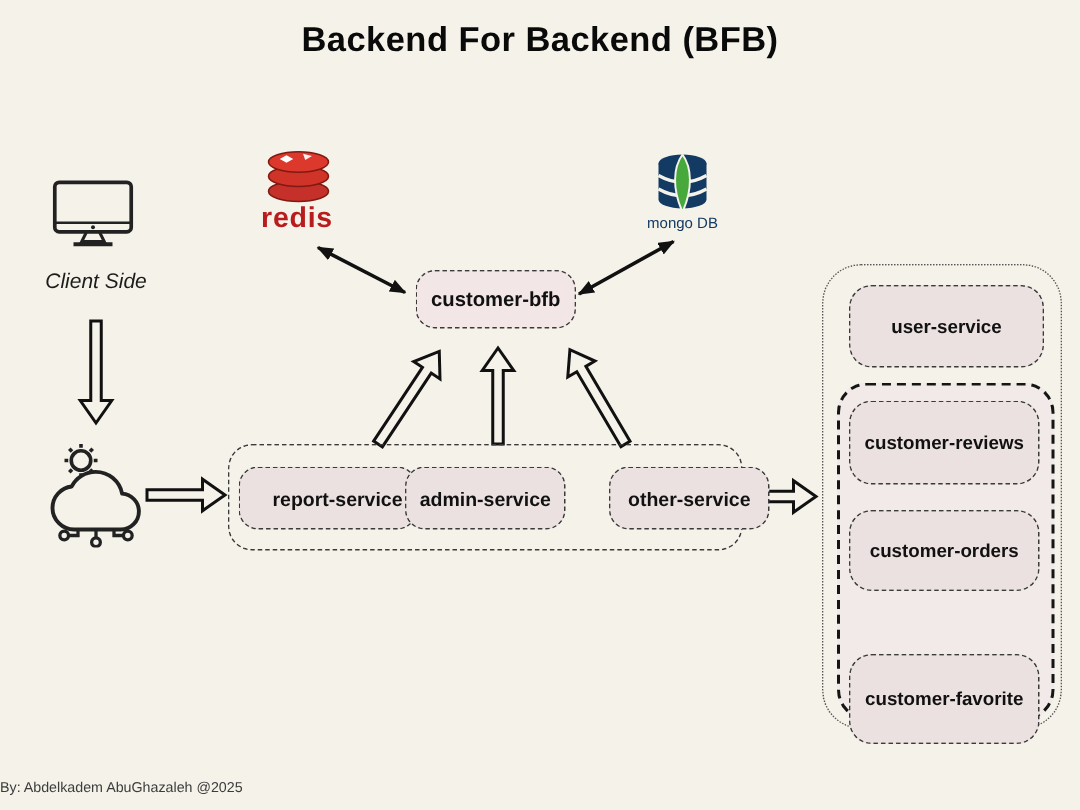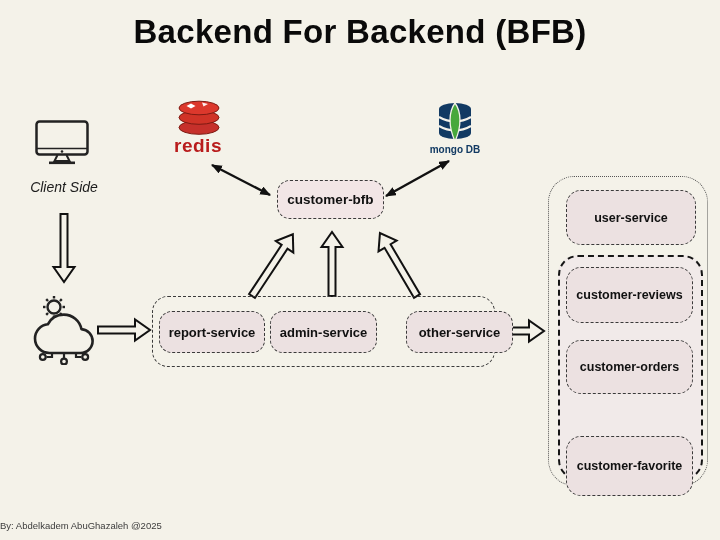--- a/index.html
+++ b/index.html
@@ -3,30 +3,30 @@
 <meta charset="utf-8">
 <style>
   html,body { margin:0; padding:0; }
   .stage {
     position:relative; width:720px; height:540px;
     background:#f4f2e9; overflow:hidden;
     font-family:"Liberation Sans", sans-serif;
   }
   .title {
     position:absolute; top:13px; left:0; right:0;
-    text-align:center; font-size:33px; font-weight:800;
+    text-align:center; font-size:23px; font-weight:800;
     color:#0a0a0a; letter-spacing:0.3px;
   }
   svg.overlay { position:absolute; left:0; top:0; pointer-events:none; }
   .icon { position:absolute; }
   .node-label { position:absolute; font-size:14px; color:#1c1c1c;font-style:italic; }
   .redis-word { position:absolute; left:168px; top:135px; width:60px; text-align:center;
     font-size:19px; font-weight:600; color:#b91c1c; letter-spacing:0.5px; }
   .mongo-word { position:absolute; left:425px; top:144px; width:60px; text-align:center;
-    font-size:10px; font-weight:700; color:#123a63; }
+    font-size:10px; font-weight:400; color:#123a63; }
   .pbox {
     position:absolute; background:#ece1e1; border:1.6px dashed #3a3a3a;
     border-radius:13px; display:flex; align-items:center; justify-content:center;
     font-weight:700; color:#111; font-size:13px; text-align:right;
   }
   .bfb-box { background:#f2e6e6; font-size:13.5px; }
   .container-dashed {
     position:absolute; border:1.6px dashed #3a3a3a; border-radius:16px;
   }
   .panel-outer { position:absolute; border:1.7px dotted #555; border-radius:26px; }
@@ -112,21 +112,21 @@
       <path d="M22 66 L22 70 L16.5 70"></path>
       <circle cx="12.8" cy="70" r="2.9"></circle>
       <path d="M34 66 L34 72"></path>
       <circle cx="34" cy="74.5" r="2.9"></circle>
       <path d="M46 66 L46 70 L51.5 70"></path>
       <circle cx="55.2" cy="70" r="2.9"></circle>
     </g>
   </svg>
 
   <div class="container-dashed" style="left:152px; top:296px; width:341px; height:69px;"></div>
-  <div class="pbox" style="left:159px; top:311px; width:104px; height:40px;">
+  <div class="pbox" style="left:159px; top:311px; width:104px; height:40px;padding-left:13px;">
     <span>report-service</span>
   </div>
   <div class="pbox" style="left:270px; top:311px; width:105px; height:40px;">
     <span>admin-service</span>
   </div>
   <div class="pbox" style="left:382px; top:311px; width:105px; height:40px;margin-left:24px;">
     <span>other-service</span>
   </div>
 
   <div class="panel-outer" style="left:548px; top:176px; width:158px; height:308px;"></div>

